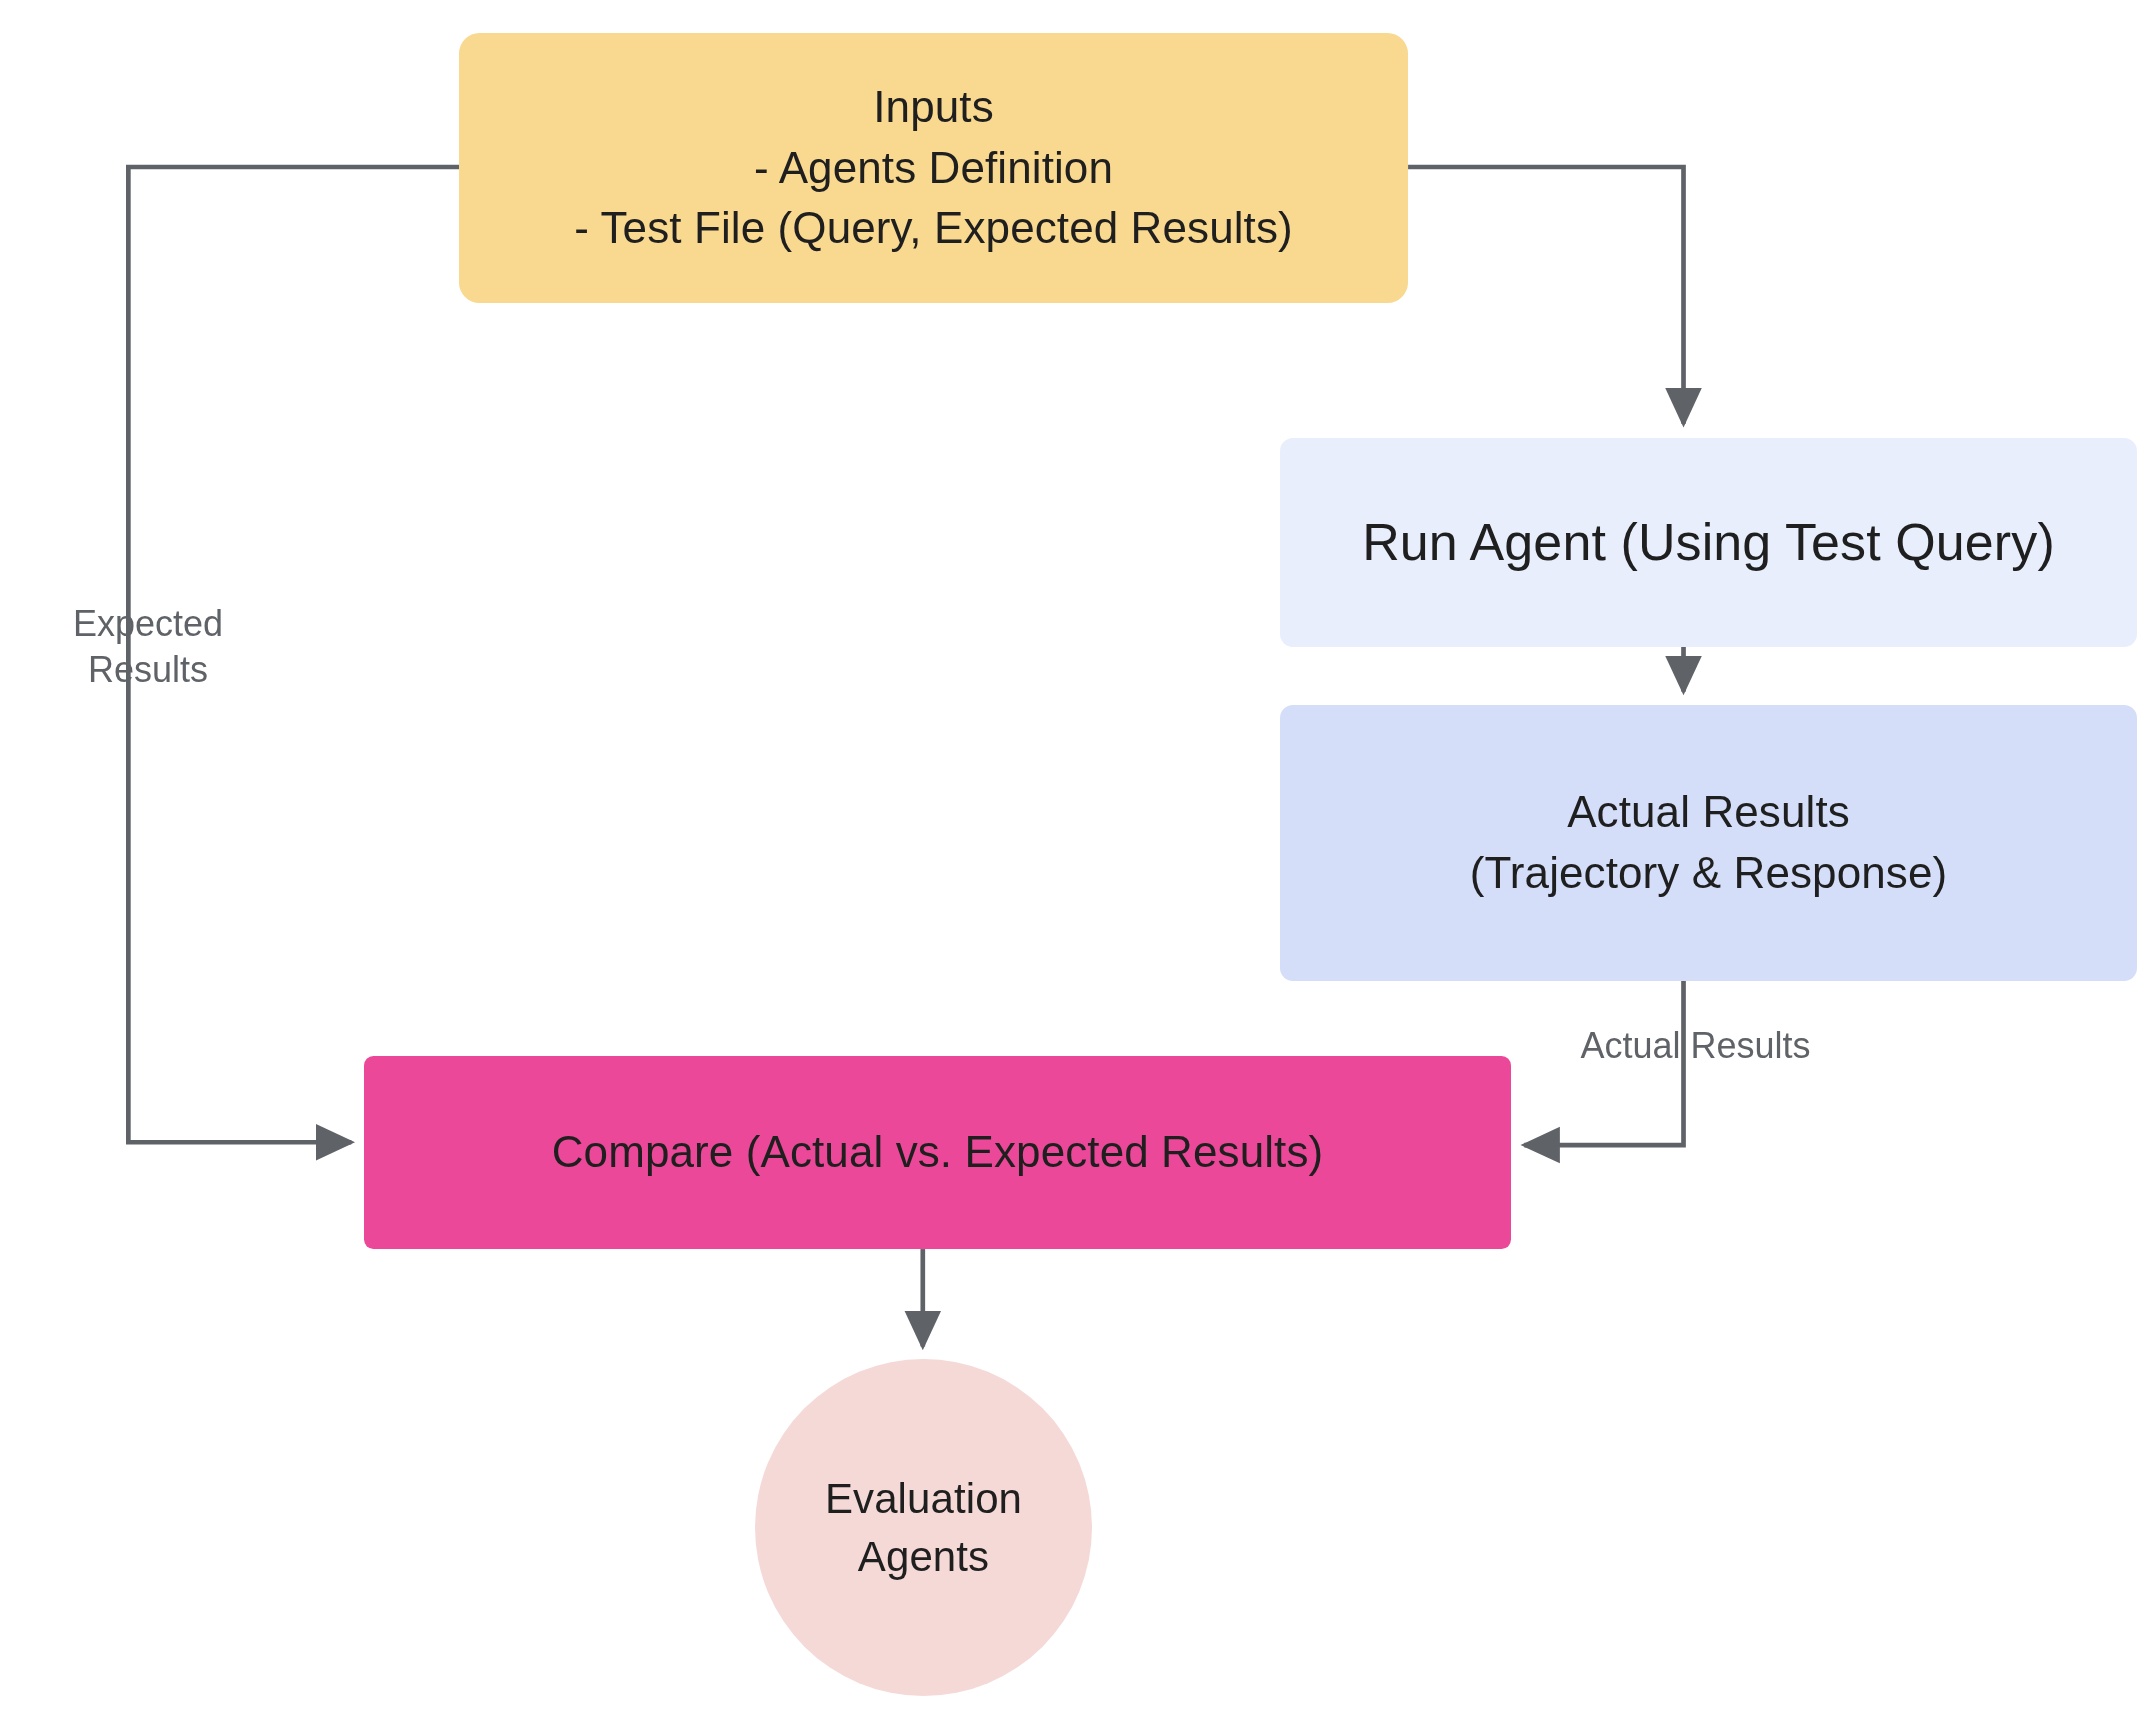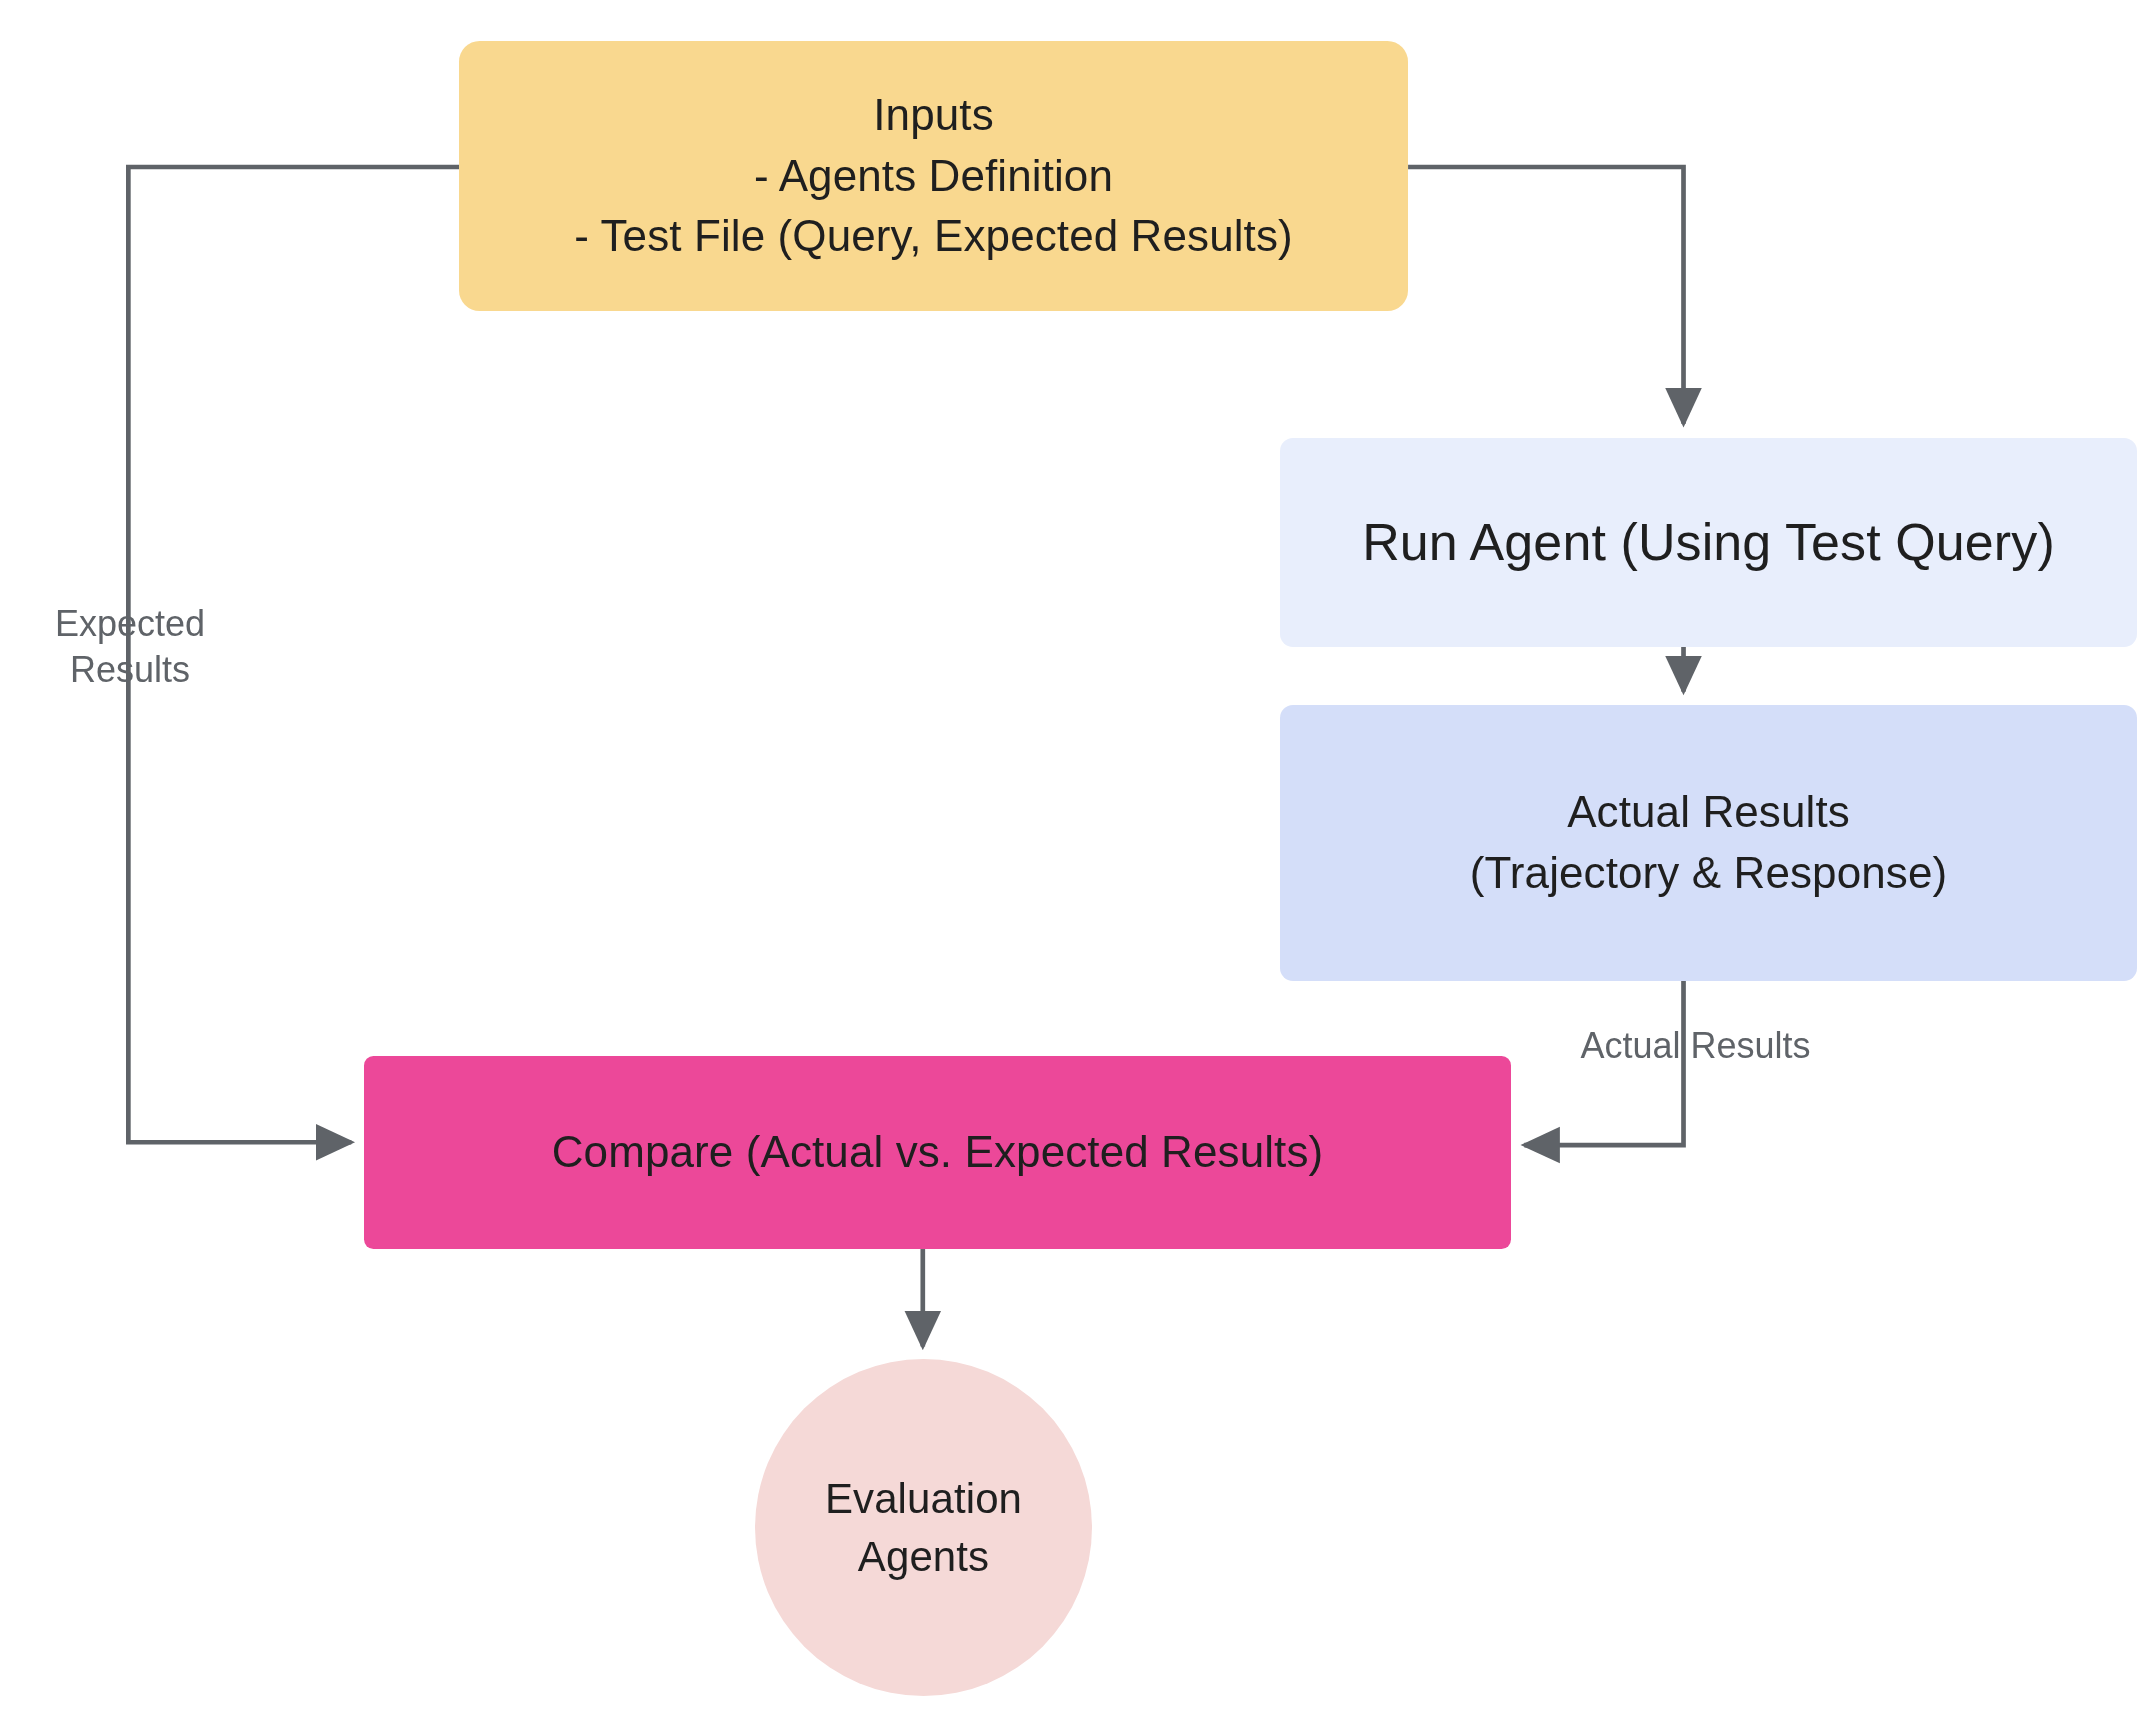--- a/index.html
+++ b/index.html
@@ -30,21 +30,20 @@
     letter-spacing: 0.1px;
   }
   #node-inputs {
     left: 459px;
     top: 33px;
     width: 949px;
     height: 270px;
     background: #f9d88f;
     border-radius: 20.6px;
     font-size: 44px;
-    margin-top: 8px;
   }
   #node-run-agent {
     left: 1280px;
     top: 438px;
     width: 857px;
     height: 209px;
     background: #e8eefc;
     border-radius: 13px;
     font-size: 52px;
   }
@@ -78,21 +77,21 @@
   .edge-label {
     position: absolute;
     color: #5f6368;
     font-size: 36px;
     line-height: 1.28;
     text-align: center;
     white-space: pre-line;
     background: transparent;
   }
   #label-expected-results {
-    left: 24px;
+    left: 42px;
     top: 601px;
     width: 212px;
   }
   #label-actual-results {
     left: 1555px;
     top: 1023px;
     width: 281px;
   }
   #edges {
     position: absolute;

